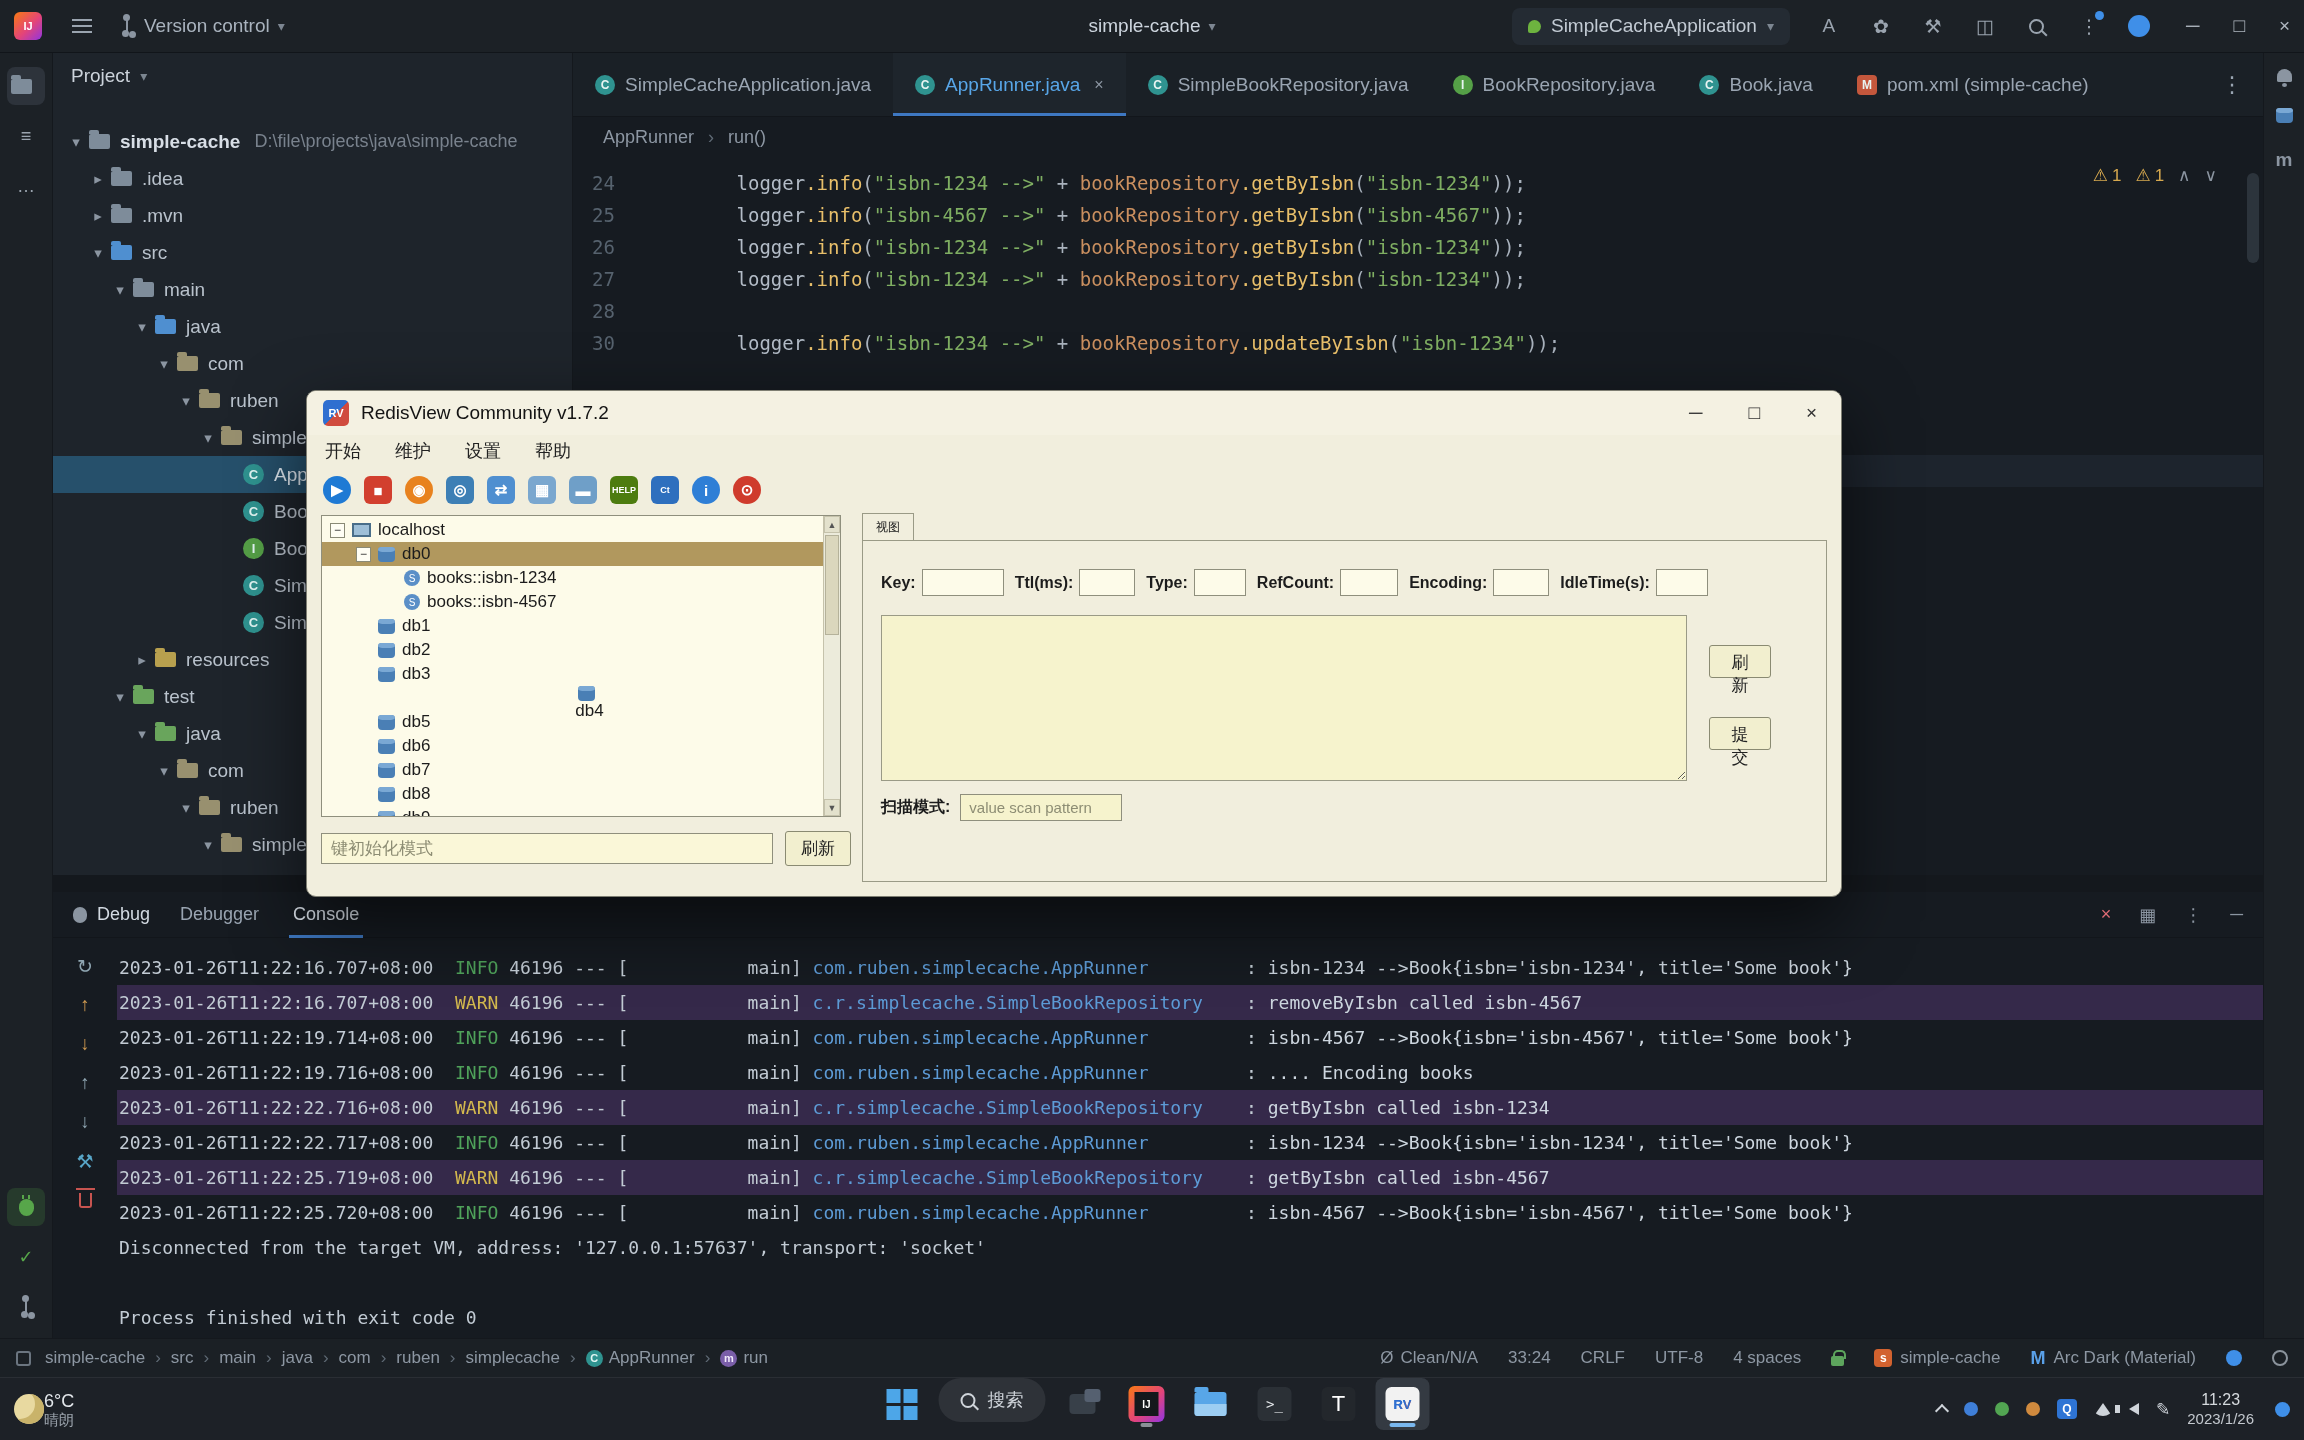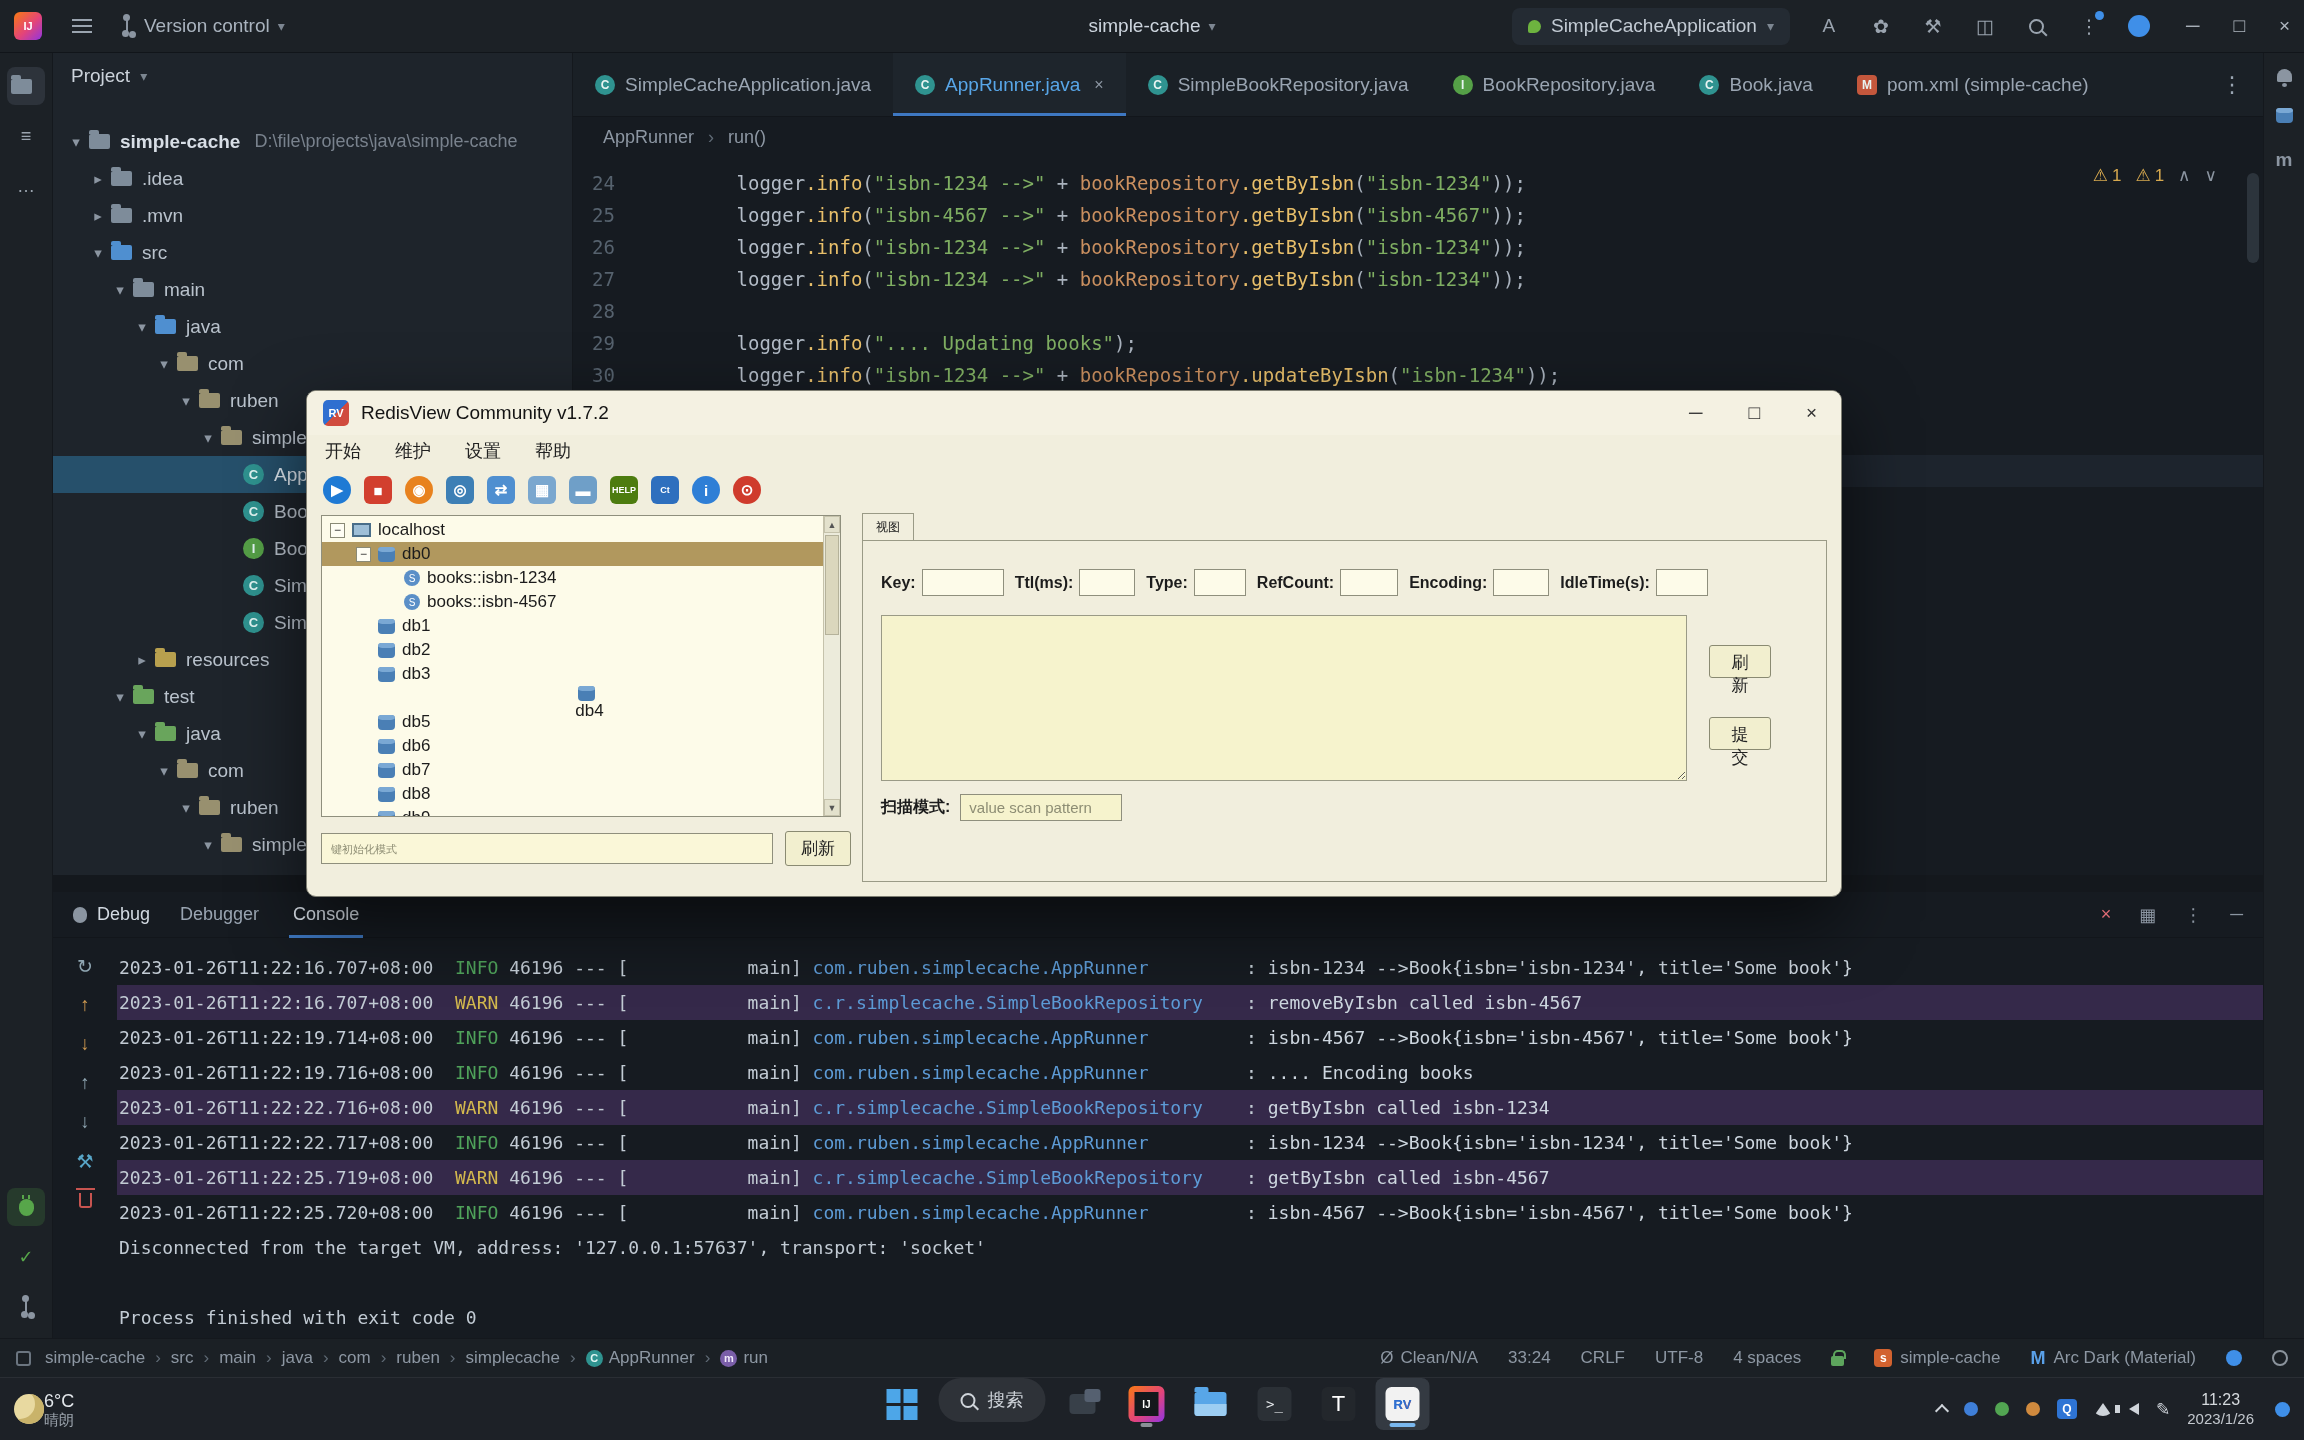--- a/index.html
+++ b/index.html
@@ -175,21 +175,21 @@
 .expsp{width:22px;flex:none}
 .ric-host{width:19px;height:14px;border:2px solid #4a6f8a;background:#9fc0d8;margin-right:7px;flex:none}
 .ric-db{width:17px;height:15px;background:#4a7fb5;border-radius:4px;position:relative;margin-right:7px;flex:none}
 .ric-db::before{content:"";position:absolute;left:0;right:0;top:0;height:5px;border-radius:4px 4px 50% 50%;background:#7aa8d4}
 .ric-key{width:16px;height:16px;border-radius:50%;background:#5b8fc7;color:#fff;font-size:10px;display:flex;align-items:center;justify-content:center;margin-right:7px;flex:none}
 .rv-sb{position:absolute;right:0;top:0;width:17px;bottom:0;background:#ecebdb;border-left:1px solid #c5c2ab}
 .rv-sb .arr{position:absolute;left:0;width:16px;height:17px;font-size:9px;text-align:center;line-height:17px;color:#555;background:#e3e1cc;border:1px solid #c5c2ab}
 .rv-sb .arr.up{top:0}.rv-sb .arr.dn{bottom:0}
 .rv-sb .thumb{position:absolute;left:1px;top:19px;width:14px;height:100px;background:#dbd7bd;border:1px solid #b5b29a}
 #rv-keyrow{position:absolute;left:14px;top:440px;display:flex;gap:12px;align-items:center}
-.rv-input{width:452px;height:31px;background:#faf7d8;border:1px solid #8f8f7d;font-size:11px;padding:0 9px;color:#333;font-family:"Liberation Sans",sans-serif}
+.rv-input{width:452px;height:31px;background:#faf7d8;border:1px solid #8f8f7d;font-size:17px;padding:0 9px;color:#333;font-family:"Liberation Sans",sans-serif}
 .rv-input::placeholder,.rv-scan::placeholder{color:#8d8d74}
 .rv-btn{background:#f2efcf;border:1px solid #8a8a72;border-radius:3px;font-size:17px;padding:5px 15px;color:#222;font-family:"Liberation Sans",sans-serif}
 #rv-viewtab{position:absolute;left:555px;top:122px;width:52px;height:28px;border:1px solid #9a9a86;border-bottom:none;background:#f1eedd;text-align:center;line-height:27px;font-size:12px}
 #rv-frame{position:absolute;left:555px;right:14px;top:149px;bottom:14px;border:1px solid #9a9a86}
 #rv-fields{position:absolute;left:18px;top:28px;right:12px;display:flex;align-items:center;gap:11px;font-size:16px;font-weight:bold}
 .rv-field{display:flex;align-items:center;gap:6px}
 .rv-fin{height:27px;border:1px solid #8f8f7d;background:#fdfbe9}
 .rv-ta{position:absolute;left:18px;top:74px;width:806px;height:166px;background:#f6f3cd;border:1px solid #9a9a86}
 .rv-sidebtn{position:absolute;left:846px;width:62px;height:33px}
 #rv-scanrow{position:absolute;left:18px;top:253px;display:flex;align-items:center;gap:10px;font-weight:bold;font-size:16px}
@@ -412,24 +412,20 @@
           </div>
           <div class="cline">
             <span class="lnum">27</span>
             <span class="ltext"><span class="tk-p">        </span><span class="tk-id">logger</span><span class="tk-m">.info</span><span class="tk-p">(</span><span class="tk-s">"isbn-1234 --&gt;"</span><span class="tk-p"> + </span><span class="tk-f">bookRepository</span><span class="tk-m">.getByIsbn</span><span class="tk-p">(</span><span class="tk-s">"isbn-1234"</span><span class="tk-p">));</span></span>
           </div>
           <div class="cline">
             <span class="lnum">28</span>
             <span class="ltext"></span>
           </div>
           <div class="cline">
-            <span class="lnum">29</span>
-            <span class="ltext"><span class="tk-p">        </span><span class="tk-id">logger</span><span class="tk-m">.info</span><span class="tk-p">(</span><span class="tk-s">".... Updating books"</span><span class="tk-p">);</span></span>
-          </div>
-          <div class="cline">
             <span class="lnum">30</span>
             <span class="ltext"><span class="tk-p">        </span><span class="tk-id">logger</span><span class="tk-m">.info</span><span class="tk-p">(</span><span class="tk-s">"isbn-1234 --&gt;"</span><span class="tk-p"> + </span><span class="tk-f">bookRepository</span><span class="tk-m">.updateByIsbn</span><span class="tk-p">(</span><span class="tk-s">"isbn-1234"</span><span class="tk-p">));</span></span>
           </div>
         </div>
     </div>
     <div id="warnbox">
         <span class="warnitem">
           <span class="wtri">⚠</span>
           <span>1</span>
         </span>

